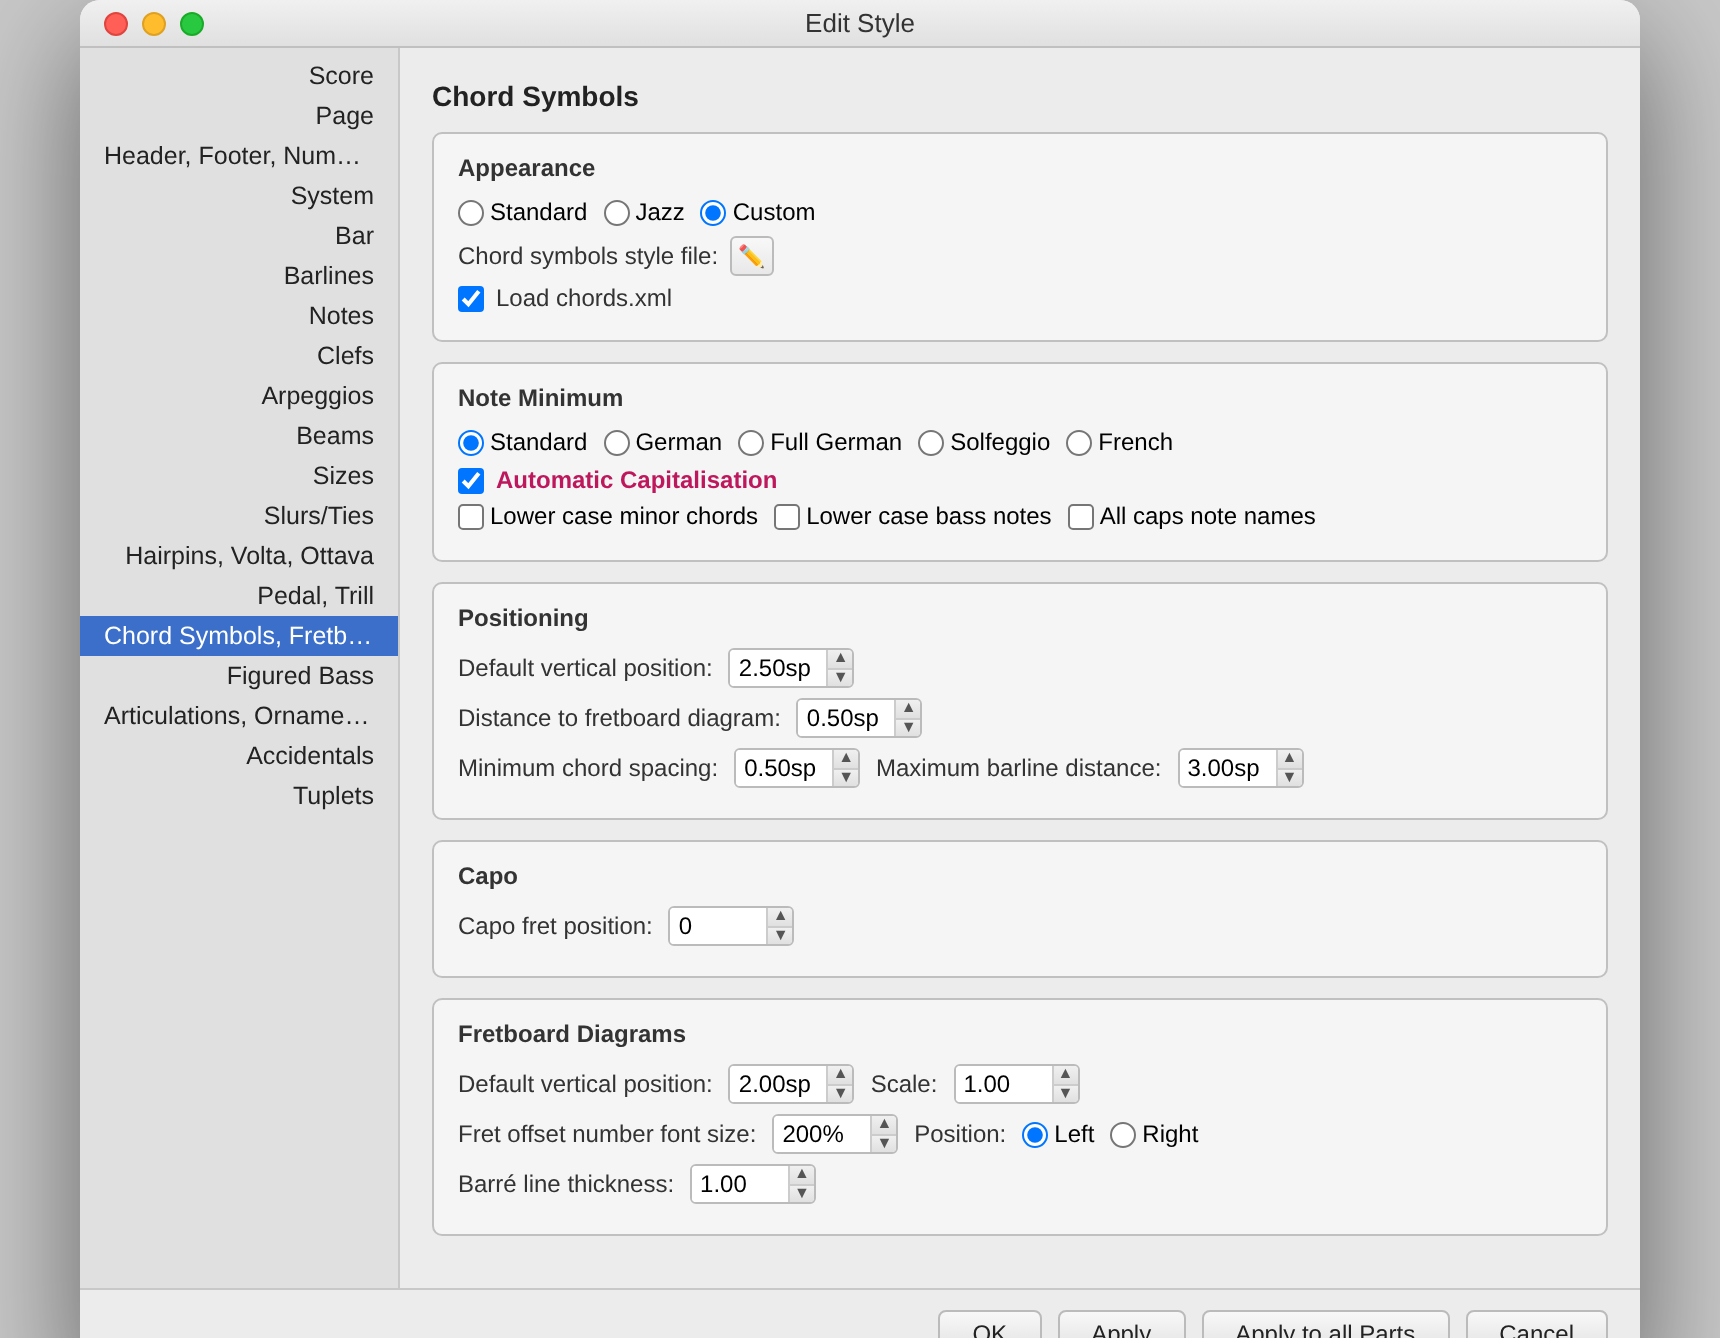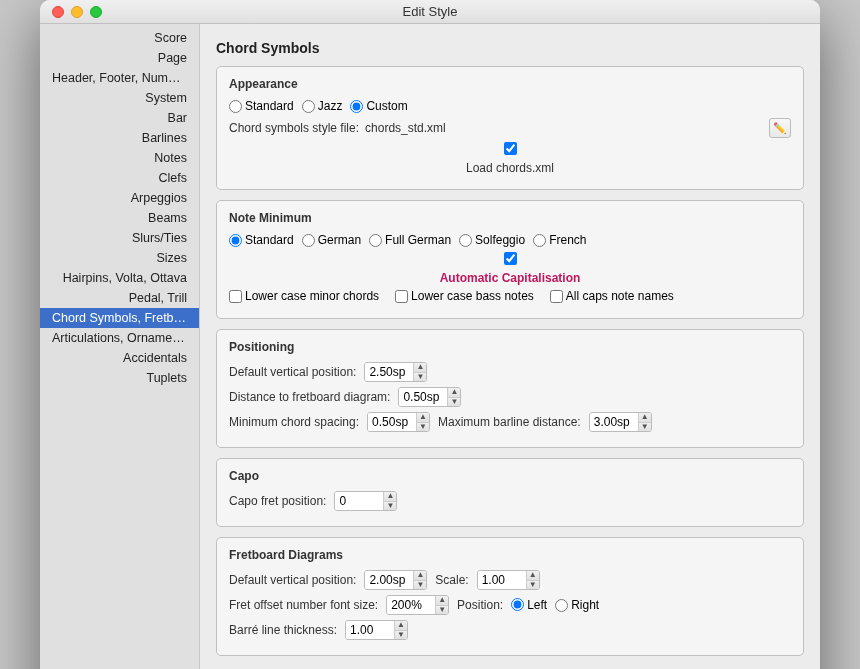--- a/index.html
+++ b/index.html
@@ -186,21 +186,20 @@
       border: 1px solid #bbb;
       background: linear-gradient(to bottom, #f8f8f8, #e0e0e0);
       color: #222;
       min-width: 50px;
     }
     .checkbox-row {
       display: flex;
       align-items: center;
       gap: 6px;
       margin-bottom: 4px;
-      flex-direction: column;
     }
     .checkbox-label { font-size: 12px; color: #333; }
     .bold-label {
       font-weight: 600;
       font-size: 12px;
       color: #be185d;
     }
   </style>
 </head>
 <body>
@@ -223,25 +222,26 @@
     <div class="sidebar-item">Score</div>
         <div class="sidebar-item">Page</div>
         <div class="sidebar-item">Header, Footer, Numbers</div>
         <div class="sidebar-item">System</div>
         <div class="sidebar-item">Bar</div>
         <div class="sidebar-item">Barlines</div>
         <div class="sidebar-item">Notes</div>
         <div class="sidebar-item">Clefs</div>
         <div class="sidebar-item">Arpeggios</div>
         <div class="sidebar-item">Beams</div>
+        <div class="sidebar-item">Sizes</div>
         <div class="sidebar-item">Slurs/Ties</div>
-        <div class="sidebar-item">Sizes</div>
         <div class="sidebar-item">Hairpins, Volta, Ottava</div>
         <div class="sidebar-item">Pedal, Trill</div>
         <div class="sidebar-item selected">Chord Symbols, Fretboard Di...</div>
+        <div class="sidebar-item">Figured Bass</div>
         <div class="sidebar-item">Articulations, Ornaments</div>
         <div class="sidebar-item">Accidentals</div>
         <div class="sidebar-item">Tuplets</div>
       </div>
 
     <div class="main">
       <div class="section-title-main">Chord Symbols</div>
 
       <div class="section-box">
         <div class="section-label">Appearance</div>
@@ -251,21 +251,20 @@
           </label>
           <label style="display:flex;align-items:center;gap:3px;font-size:12px;">
             <input type="radio" name="appearance" value="Jazz" style=""> Jazz
           </label>
           <label style="display:flex;align-items:center;gap:3px;font-size:12px;">
             <input type="radio" name="appearance" value="Custom" checked="" style=""> Custom
           </label>
         </div>
         <div class="file-row">
           <span class="file-label">Chord symbols style file:</span>
-          <span class="file-value">chords_std.xml</span>
           <button class="edit-icon-btn">✏️</button>
         </div>
         <div class="checkbox-row">
           <input type="checkbox" checked="" style="">
           <span class="checkbox-label">Load chords.xml</span>
         </div>
       </div>
 
       <div class="section-box">
         <div class="section-label">Note Minimum</div>
@@ -283,21 +282,21 @@
             <input type="radio" name="spelling" value="Solfeggio" style=""> Solfeggio
           </label>
           <label style="display:flex;align-items:center;gap:3px;font-size:12px;">
             <input type="radio" name="spelling" value="French" style=""> French
           </label>
         </div>
         <div class="checkbox-row">
           <input type="checkbox" checked="" style="">
           <span class="bold-label">Automatic Capitalisation</span>
         </div>
-        <div class="row" style="margin-top:4px;gap:16px;">
+        <div class="row" style="margin-top:4px;">
           <label style="display:flex;align-items:center;gap:3px;font-size:12px;">
             <input type="checkbox" style=""> Lower case minor chords
           </label>
           <label style="display:flex;align-items:center;gap:3px;font-size:12px;">
             <input type="checkbox" style=""> Lower case bass notes
           </label>
           <label style="display:flex;align-items:center;gap:3px;font-size:12px;">
             <input type="checkbox" style=""> All caps note names
           </label>
         </div>
@@ -382,21 +381,21 @@
         <div class="row">
           <span class="pos-label">Fret offset number font size:</span>
           <div class="spinner-input">
             <input type="text" value="200%" style="">
             <div class="spinner-btns">
               <button class="spinner-btn">▲</button>
               <button class="spinner-btn">▼</button>
             </div>
           </div>
           <span class="pos-label">Position:</span>
-          <label style="display:flex;align-items:flex-start;gap:3px;font-size:12px;">
+          <label style="display:flex;align-items:flex-end;gap:3px;font-size:12px;">
             <input type="radio" name="position" value="Left" checked="" style=""> Left
           </label>
           <label style="display:flex;align-items:center;gap:3px;font-size:12px;">
             <input type="radio" name="position" value="Right" style=""> Right
           </label>
         </div>
         <div class="row">
           <span class="pos-label">Barré line thickness:</span>
           <div class="spinner-input">
             <input type="text" value="1.00" style="">

